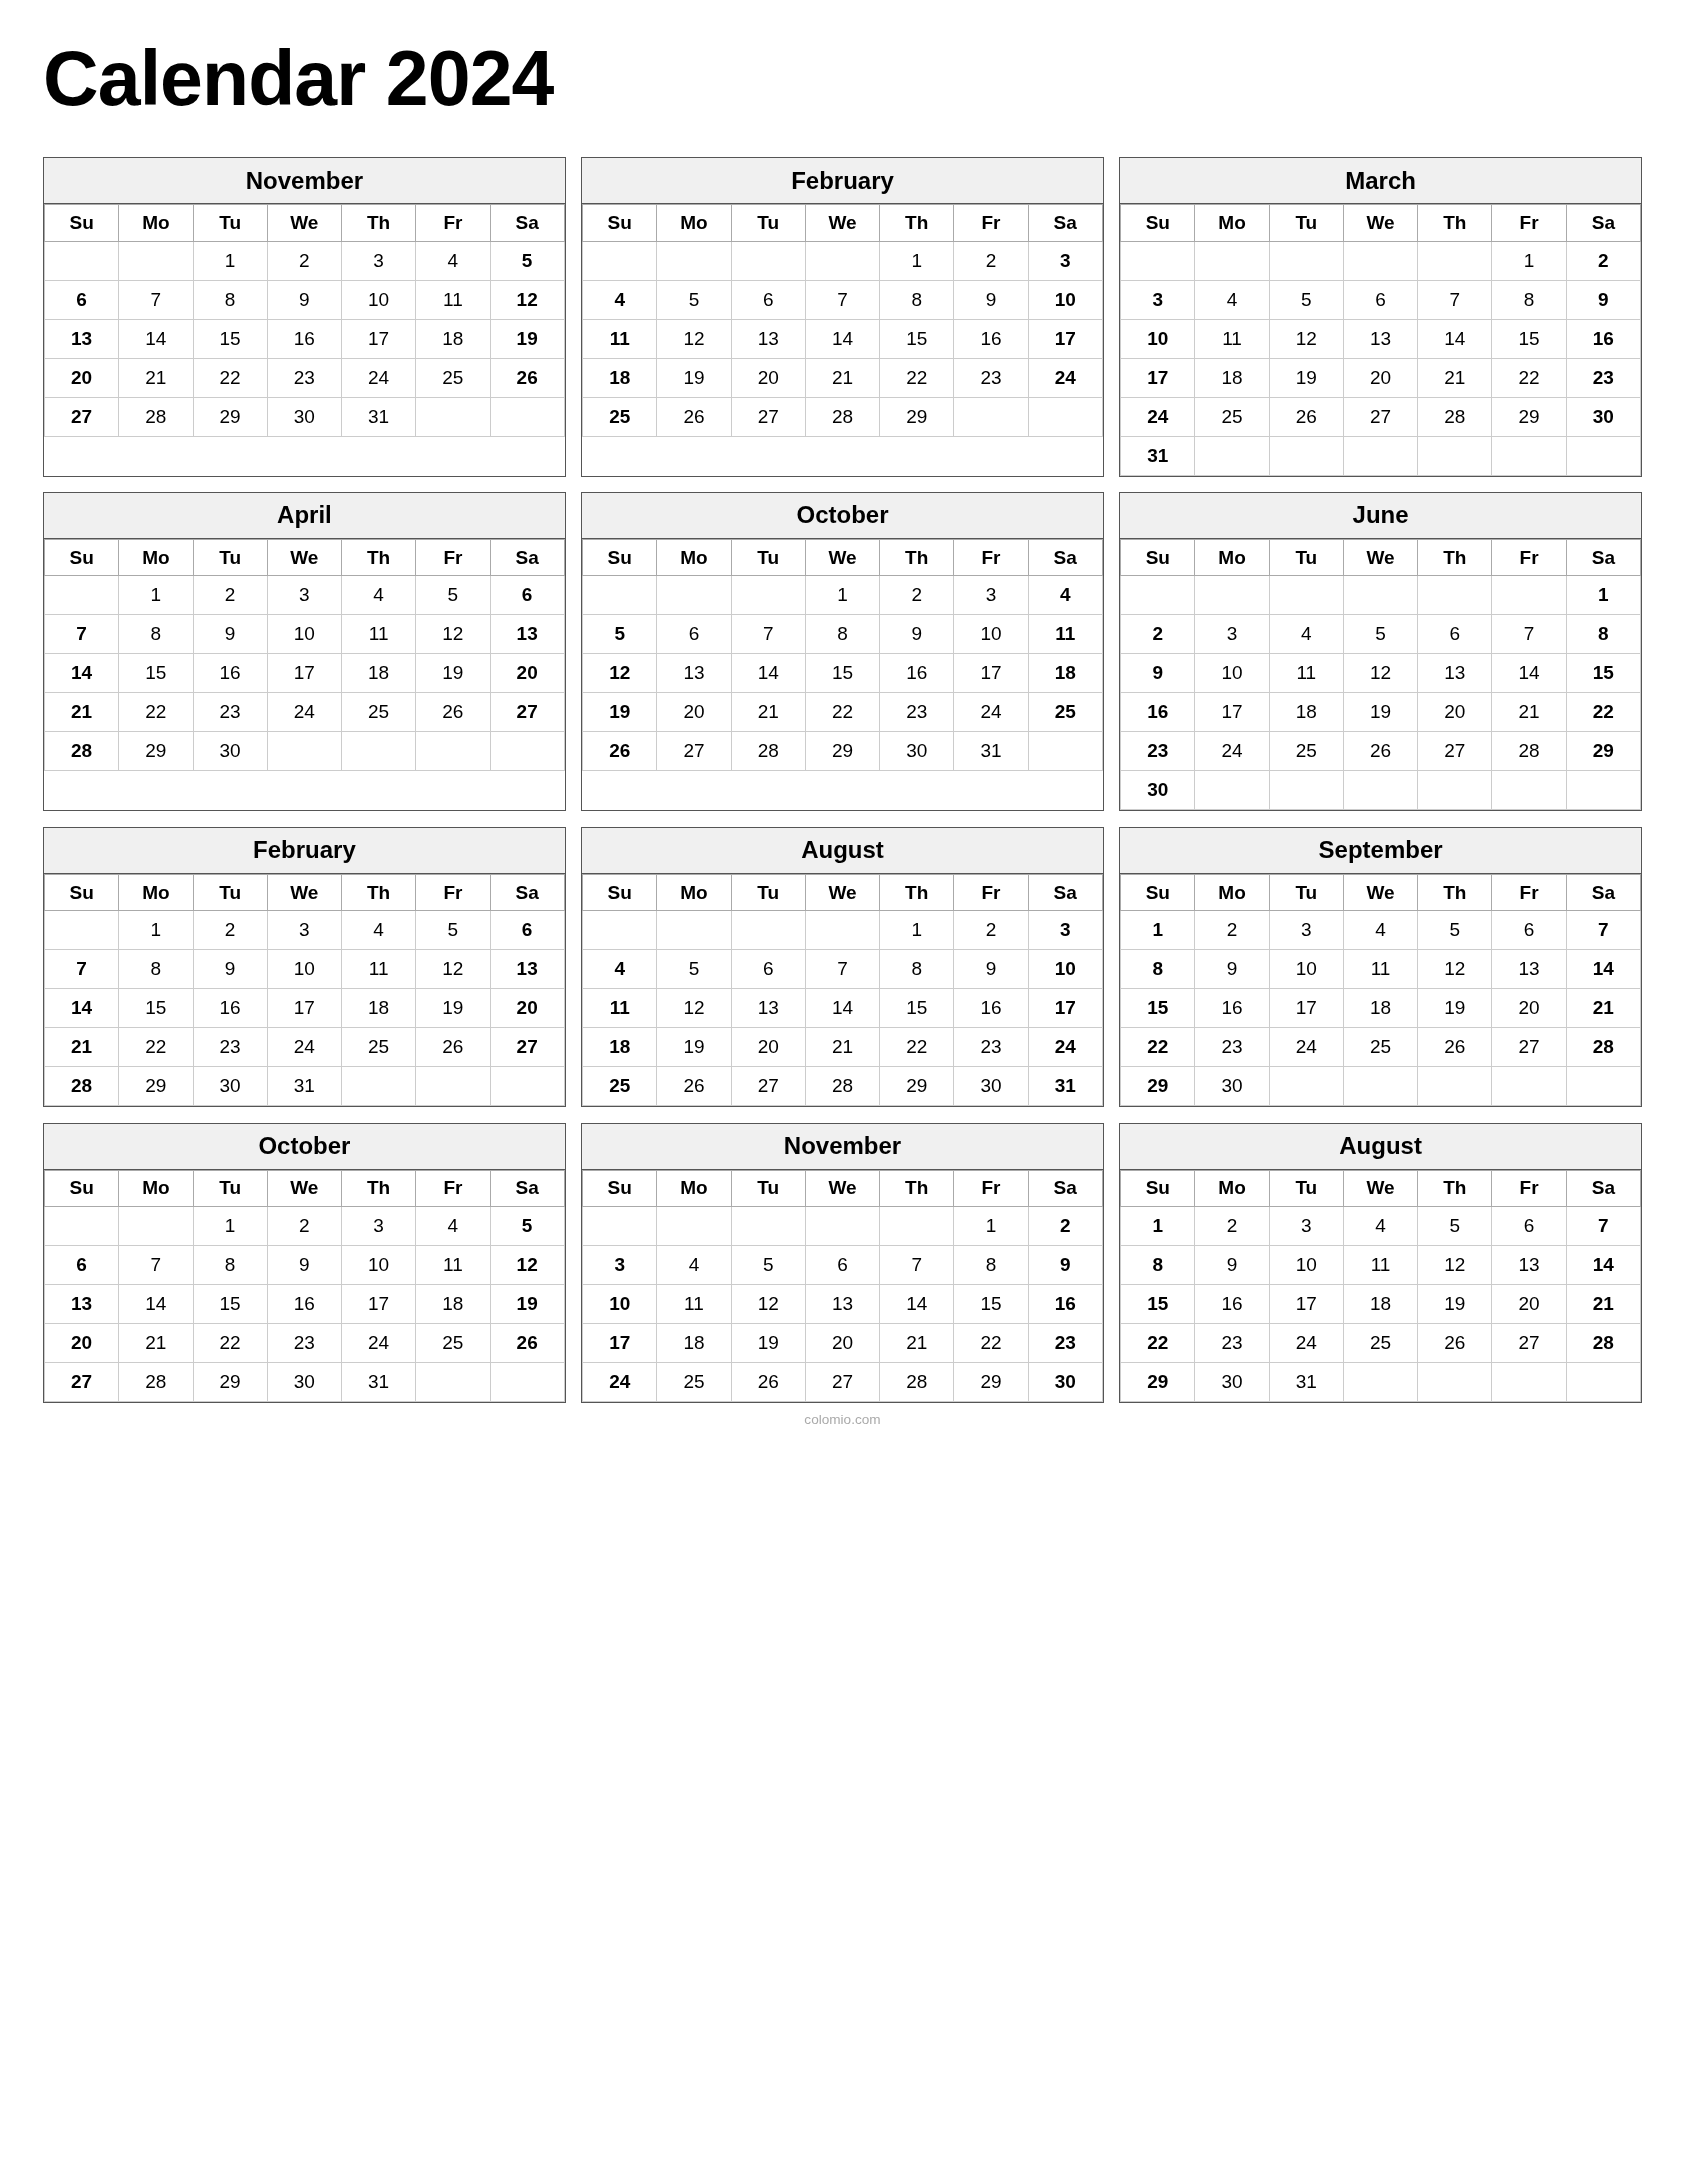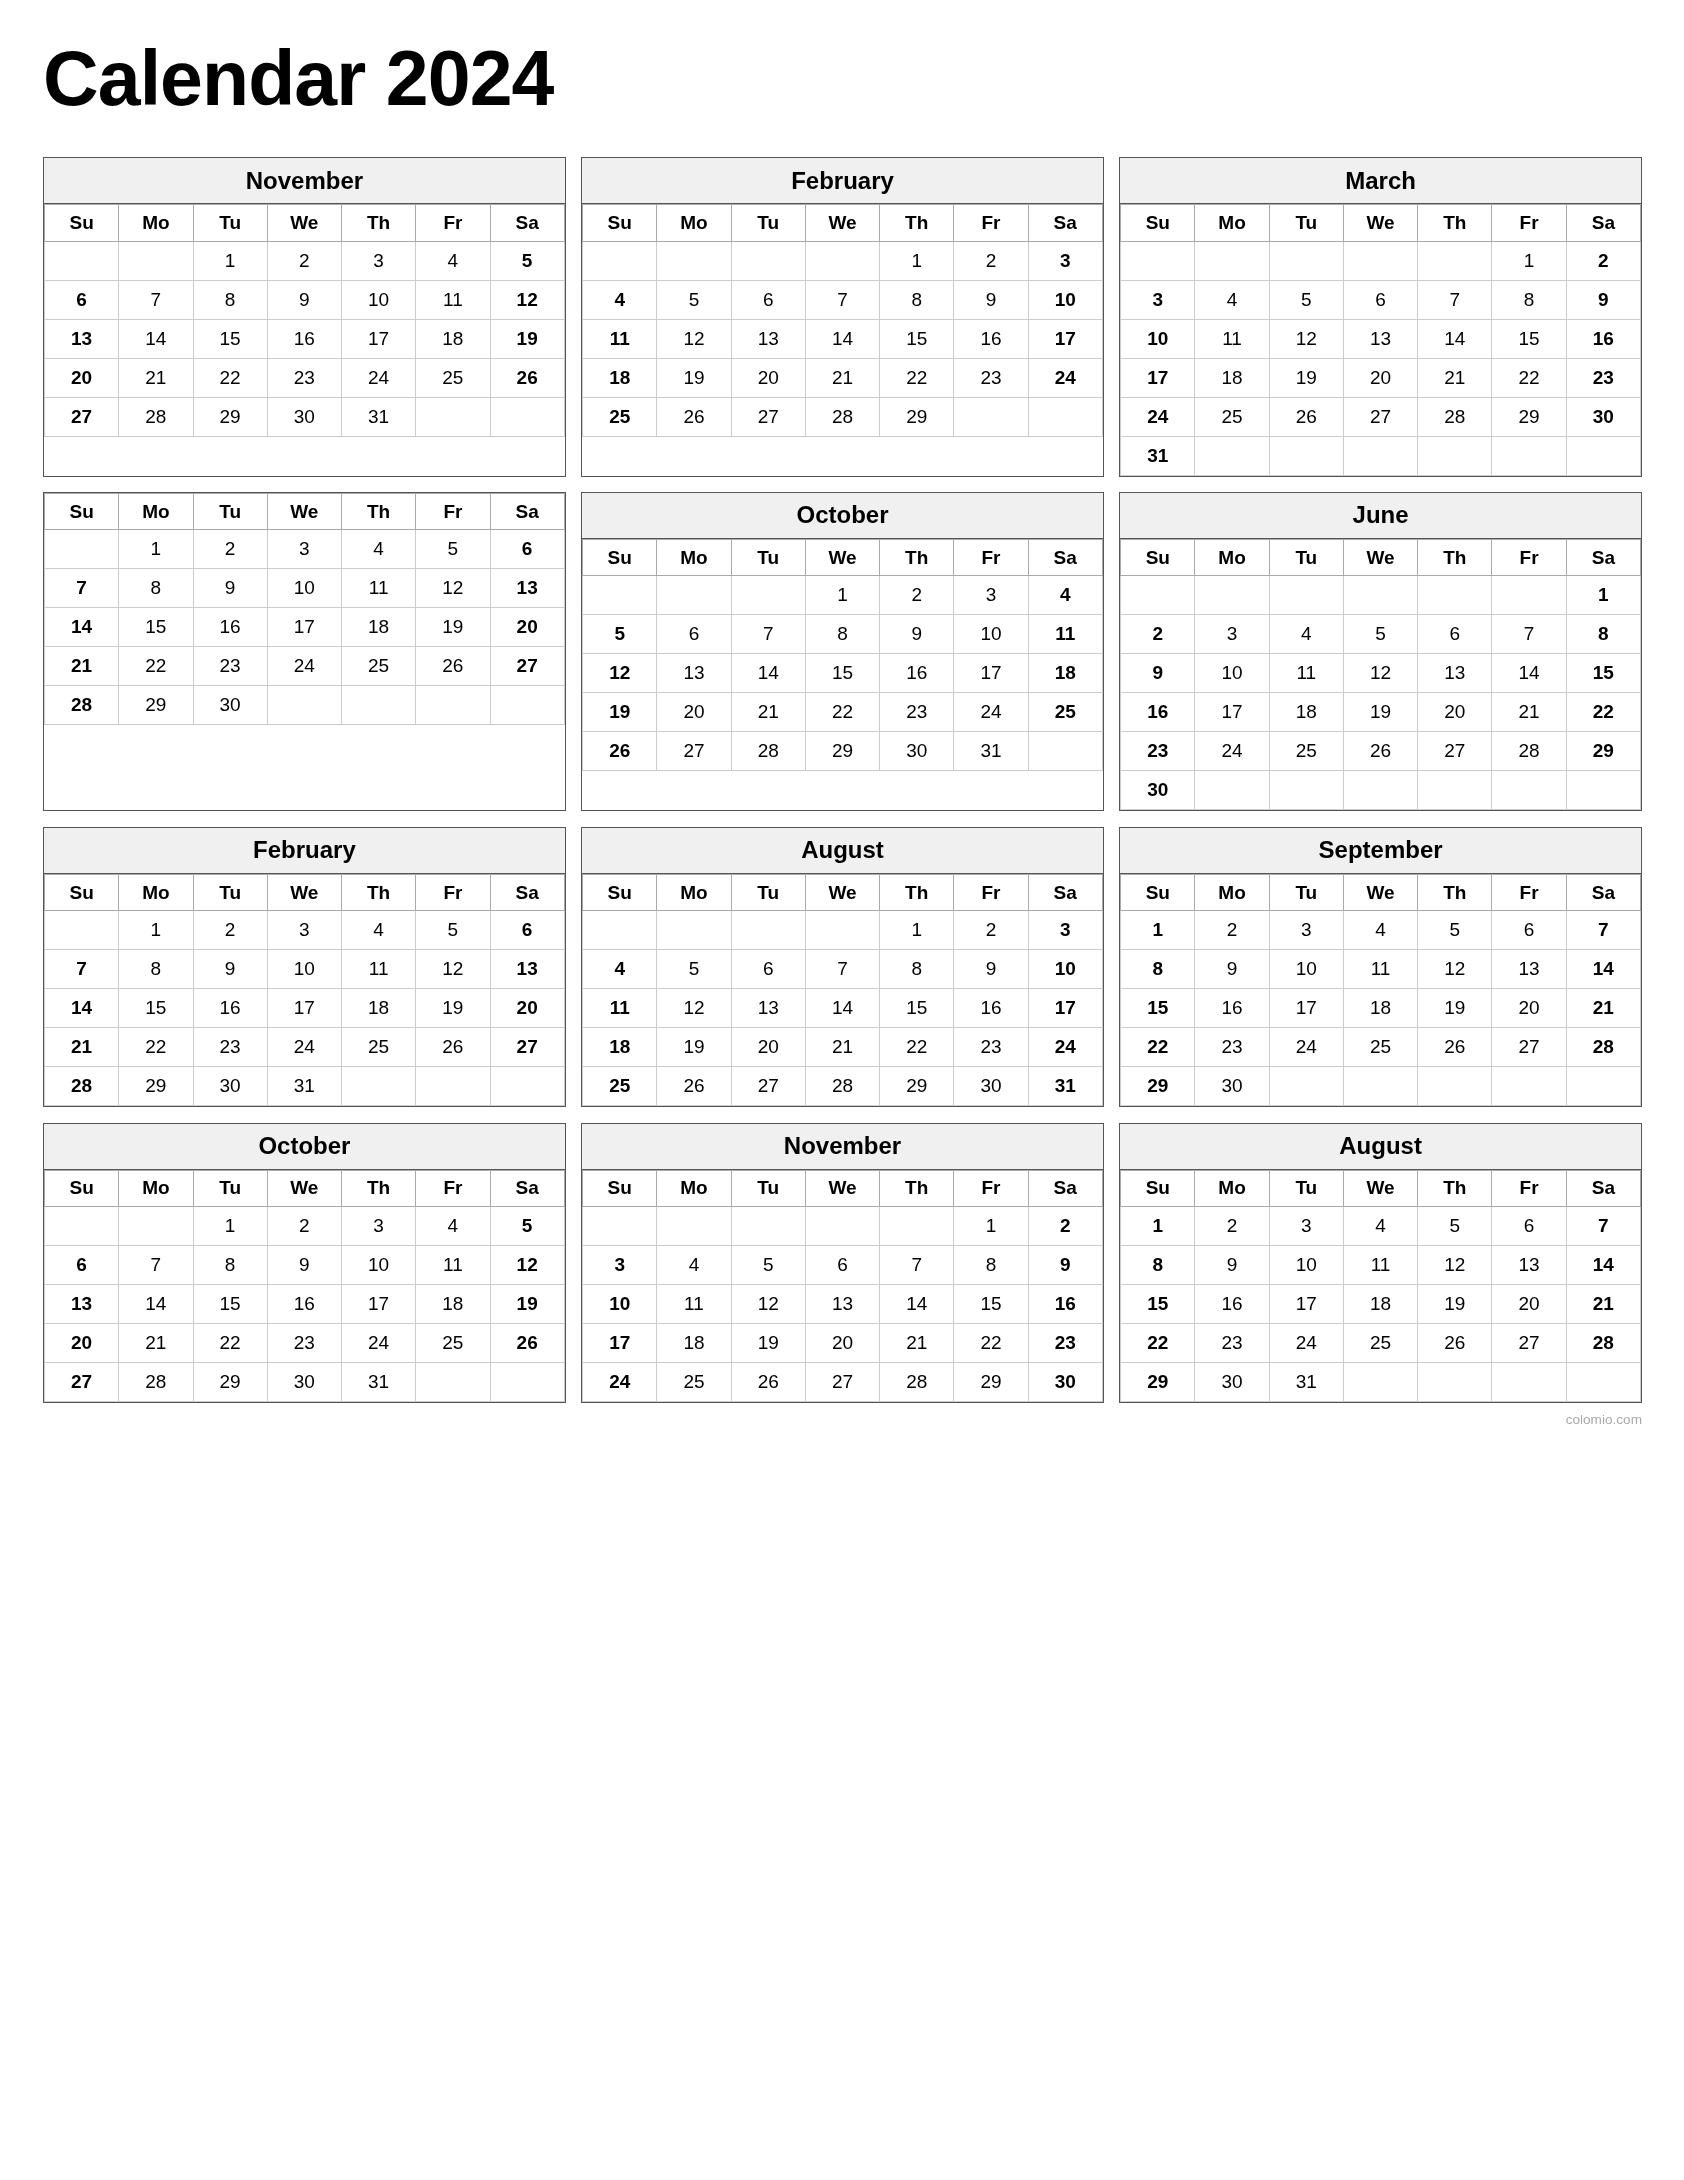--- a/index.html
+++ b/index.html
@@ -53,21 +53,21 @@
       min-width: 34px;
       min-height: 31px;
       height: 39px;
     }
     .month table tbody tr td.sunday,
     .month table thead tr th.sunday {
       font-weight: bold;
     }
     .month table thead tr th.sunday { }
     .watermark {
-      text-align: right;
+      text-align: center;
       font-size: 13.6px;
       color: #aaa;
       margin-top: 8.5px;
     }
   </style>
 </head>
 <body>
 
 <h1>Calendar 2024</h1>
 
@@ -264,20 +264,21 @@
             <td></td>
             <td></td>
             <td></td>
             <td></td>
             <td></td>
           </tr>
         </tbody>
       </table>
     </div>
     <div class="month">
+      <div class="month-title">April</div>
       <table>
         <thead>
           <tr>
             <th class="sunday">Su</th>
             <th>Mo</th>
             <th>Tu</th>
             <th>We</th>
             <th>Th</th>
             <th>Fr</th>
             <th class="saturday">Sa</th>

